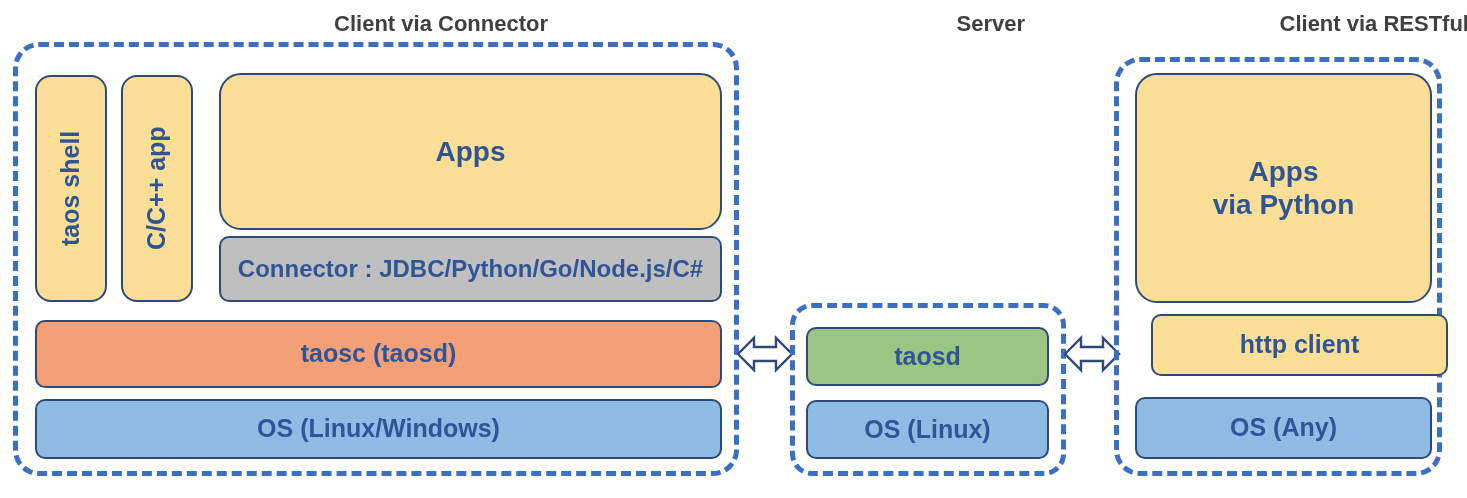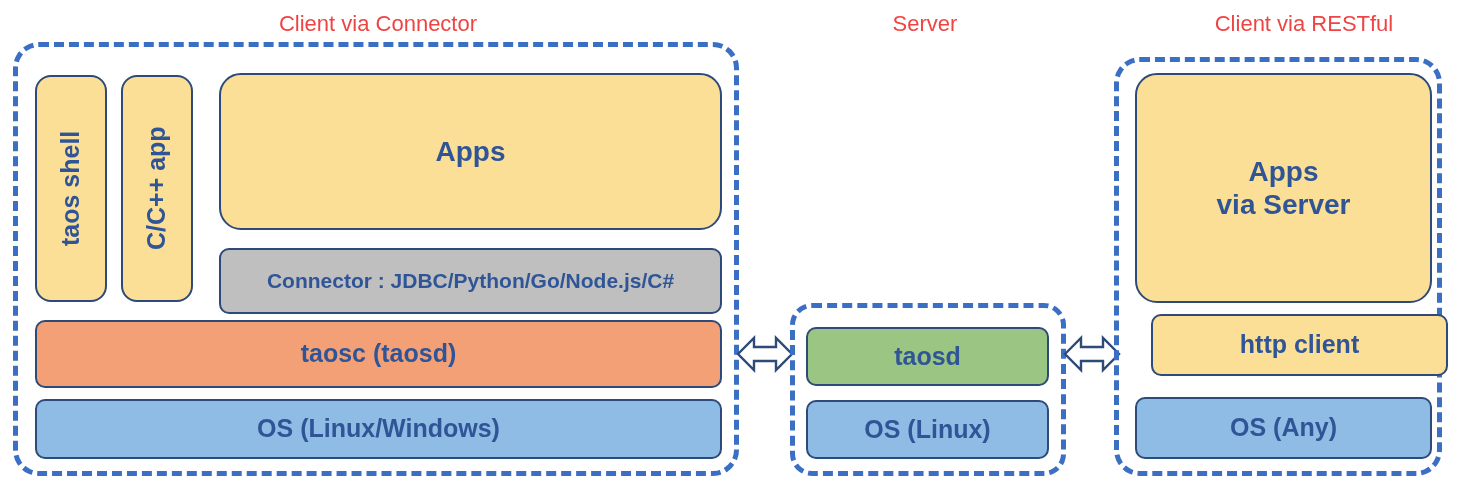--- a/index.html
+++ b/index.html
@@ -2,22 +2,22 @@
 <html><head>
 <meta charset="utf-8">
 <style>
   html,body{margin:0;padding:0;background:#ffffff;}
   body{width:1467px;height:498px;position:relative;overflow:hidden;
        font-family:"Liberation Sans","DejaVu Sans",sans-serif;}
 
   .stage{position:absolute;left:0;top:0;width:1467px;height:498px;}
 
   
-  .caption{position:absolute;color:#ef4444;font-weight:normal;font-size:22px;
-           text-align:center;white-space:nowrap;line-height:1;}
+  .caption{position:absolute;color:#404040;font-weight:bold;font-size:22px;
+           text-align:right;white-space:nowrap;line-height:1;}
 
   
   .group{position:absolute;border:5px dashed #3B6FC4;border-radius:26px;
          box-sizing:border-box;background:transparent;}
 
   
   .box{position:absolute;box-sizing:border-box;border:2.5px solid #2E4A79;
        display:flex;align-items:center;justify-content:center;text-align:center;
        color:#2F5597;font-weight:bold;line-height:1.18;}
   .yellow{background:#FCDF96;}
@@ -48,21 +48,21 @@
   <div class="caption" style="left:1139px;top:13px;width:330px;">Client via RESTful</div>
 
   <div class="group" style="left:13px;top:42px;width:726px;height:434px;"></div>
 
   <div class="box yellow r-md vertical" style="left:35px;top:75px;width:72px;height:227px;font-size:25px;">taos shell</div>
 
   <div class="box yellow r-md vertical" style="left:121px;top:75px;width:72px;height:227px;font-size:25px;">C/C++ app</div>
 
   <div class="box yellow r-lg" style="left:219px;top:73px;width:503px;height:157px;font-size:28px;">Apps</div>
 
-  <div class="box grey r-sm" style="left:219px;top:248px;width:503px;height:66px;font-size:21px;">Connector : JDBC/Python/Go/Node.js/C#</div>
+  <div class="box grey r-sm" style="left:219px;top:236px;width:503px;height:66px;font-size:24px;">Connector : JDBC/Python/Go/Node.js/C#</div>
 
   <div class="box orange r-sm" style="left:35px;top:320px;width:687px;height:68px;font-size:25px;">taosc (taosd)</div>
 
   <div class="box blue r-sm" style="left:35px;top:399px;width:687px;height:60px;font-size:25px;">OS (Linux/Windows)</div>
 
   <div class="arrow" style="left:736px;top:326px;">
     <svg width="58" height="56" viewBox="0 0 58 56">
       <polygon points="2,28 18,12 18,21 40,21 40,12 56,28 40,44 40,35 18,35 18,44" fill="#ffffff" stroke="#2E4A79" stroke-width="2.4" stroke-linejoin="miter"></polygon>
     </svg>
   </div>
@@ -76,20 +76,20 @@
   <div class="arrow" style="left:1063px;top:326px;">
     <svg width="58" height="56" viewBox="0 0 58 56">
       <polygon points="2,28 18,12 18,21 40,21 40,12 56,28 40,44 40,35 18,35 18,44" fill="#ffffff" stroke="#2E4A79" stroke-width="2.4" stroke-linejoin="miter"></polygon>
     </svg>
   </div>
 
   <div class="group" style="left:1114px;top:57px;width:328px;height:419px;"></div>
 
   <div class="box yellow r-lg" style="left:1135px;top:73px;width:297px;height:230px;font-size:28px;flex-direction:column;">
     <span>Apps</span>
-    <span>via Server</span>
+    <span>via Python</span>
   </div>
 
   <div class="box yellow r-sm" style="left:1135px;top:314px;width:297px;height:62px;font-size:25px;margin-left:16px;">http client</div>
 
   <div class="box blue r-sm" style="left:1135px;top:397px;width:297px;height:62px;font-size:25px;">OS (Any)</div>
 
 </div>
 
 </body></html>

